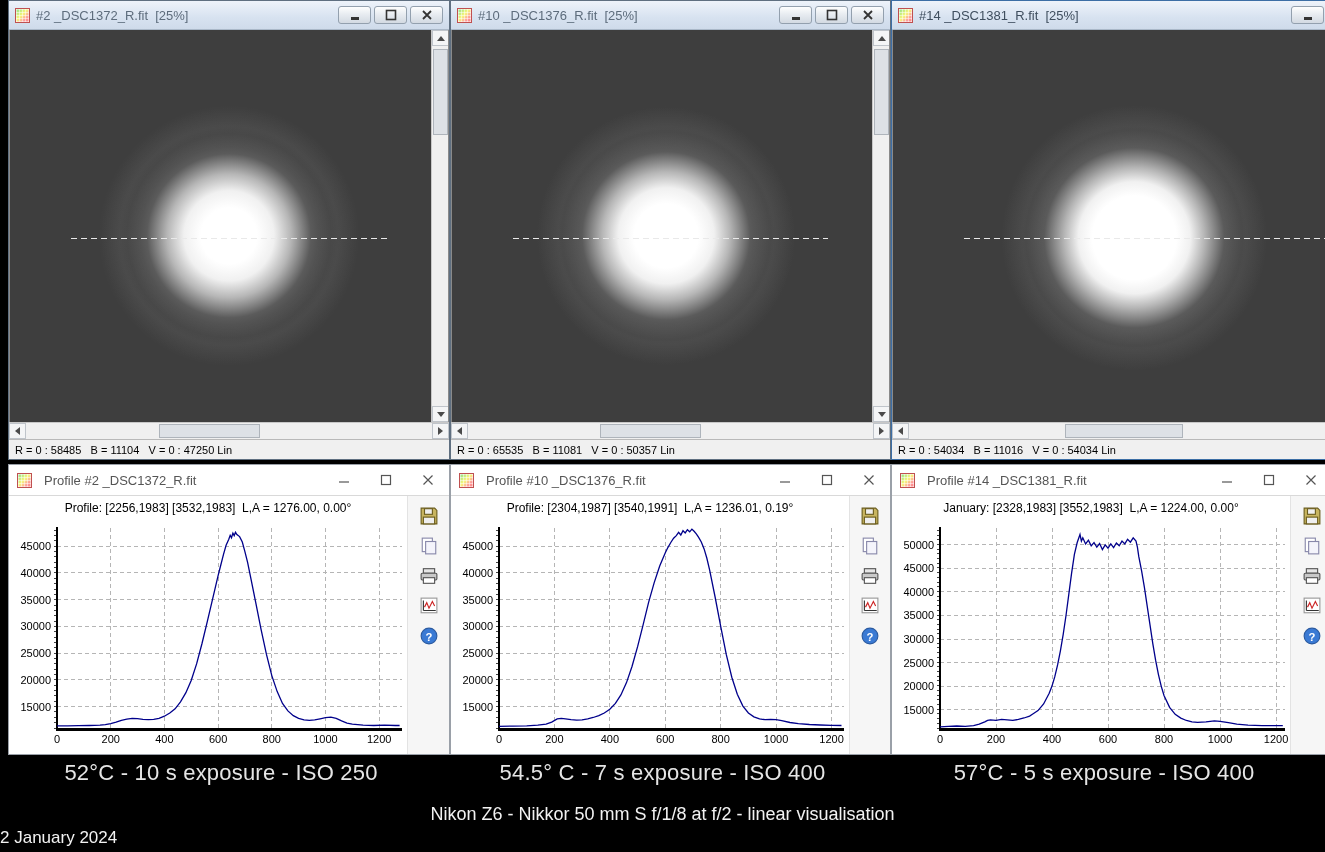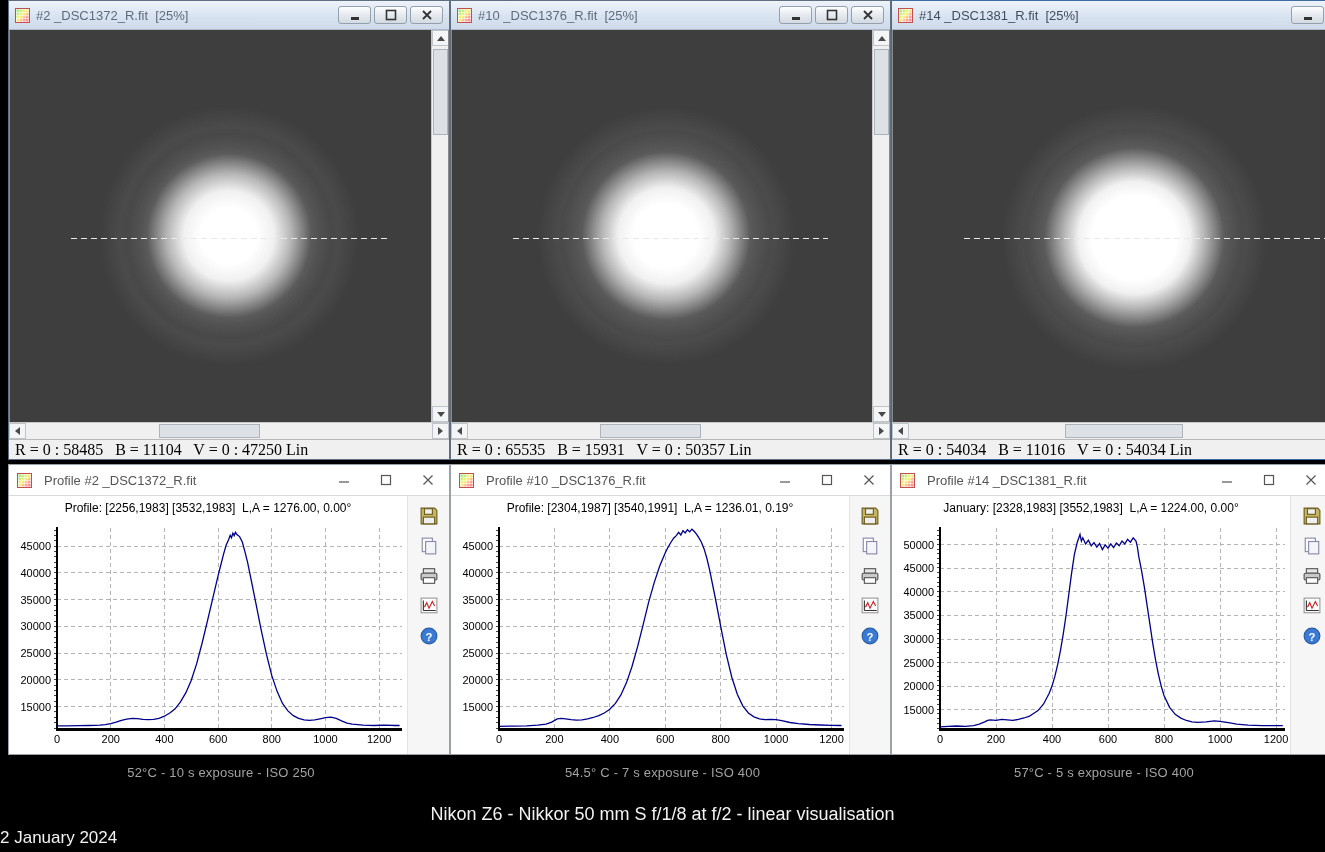--- a/index.html
+++ b/index.html
@@ -48,43 +48,43 @@
   .tri.left { border-top:4px solid transparent; border-bottom:4px solid transparent; border-right:5px solid #4a4a4a; }
   .tri.right{ border-top:4px solid transparent; border-bottom:4px solid transparent; border-left:5px solid #4a4a4a; }
   .hscroll { position:relative; flex:0 0 17px; background:#f0f0f0;
     border-top:1px solid #c8c8c8; }
   .hbtn { position:absolute; top:0; width:17px; height:16px; background:#f4f5f6;
     border:1px solid #bfc4ca; display:flex; align-items:center; justify-content:center; }
   .hbtn.left { left:0; } .hbtn.right { right:0; }
   .hthumb { position:absolute; top:1px; left:34%; width:23%; height:14px;
     background:#dde1e6; border:1px solid #aeb4bb; }
   .sbar { flex:0 0 20px; background:#f0f0f0; border-top:1px solid #b9b9b9;
-    font-size:16px; color:#000; white-space:pre; display:flex; align-items:center;
-    padding-left:6px;font-family:Liberation Serif, serif; }
+    font-size:11px; color:#000; white-space:pre; display:flex; align-items:center;
+    padding-left:6px; }
 
   
   .prof-window { height:291px; display:flex; flex-direction:column;
     background:#fff; border:1px solid #9aa0a8; }
   .ptbar { height:31px; flex:0 0 31px; background:#fff; border-bottom:1px solid #d9d9d9;
     display:flex; align-items:center; padding-left:8px; }
   .ptitle { flex:1; font-size:13px; color:#555; white-space:pre; margin-left:6px; }
   .pbtn { width:42px; height:30px; display:flex; align-items:center; justify-content:center; }
   .pcontent { flex:1; display:flex; }
   .pmain { width:398px; display:flex; flex-direction:column; }
   .phead { height:20px; margin-top:5px; text-align:center; font-size:12px;
     color:#000; white-space:pre; }
   .chart { width:398px; height:228px; }
   .chart svg text { font-family:"Liberation Sans",sans-serif; }
   .ptools { flex:1; background:#f6f6f6; border-left:1px solid #e3e3e3;
     display:flex; flex-direction:column; align-items:center; padding-top:10px; gap:10px; }
   .ticon { width:20px; height:20px; display:flex; align-items:center; justify-content:center; }
 
   
   #captions { position:absolute; top:758px; left:0; width:1325px; display:flex; }
-  .caption { color:#a3a3a3; font-size:13px; text-align:center; height:30px;
+  .caption { color:#e5e5e5; font-size:22px; text-align:center; height:30px;
     line-height:30px; letter-spacing:.2px; }
   #footer1 { position:absolute; top:804px; width:1325px; text-align:center;
     color:#f2f2f2; font-size:18px; }
   #footer2 { position:absolute; top:828px; width:1325px; 
     color:#f2f2f2; font-size:17px; }
 </style>
 </head>
 <body>
 
 <div class="row" id="row-images">
@@ -177,21 +177,21 @@
     </div>
     <div class="hscroll">
       <div class="hbtn left">
           <div class="tri left"></div>
         </div>
       <div class="hthumb"></div>
       <div class="hbtn right">
           <div class="tri right"></div>
         </div>
     </div>
-    <div class="sbar">R = 0 : 65535   B = 15931   V = 0 : 50357 Lin</div>
+    <div class="sbar">R = 0 : 65535   B = 11081   V = 0 : 50357 Lin</div>
   </div>
 
   <div class="img-window active" style="width:512px">
     <div class="tbar">
       <span class="app-ico"></span>
       <span class="tbar-title" style="color:#3f4e5e">#14 _DSC1381_R.fit  [25%]</span>
       <span class="tbar-btns">
         <span class="w7btn">
             <svg width="14" height="12">
               <rect x="3" y="8" width="8" height="3" fill="#333"></rect>

